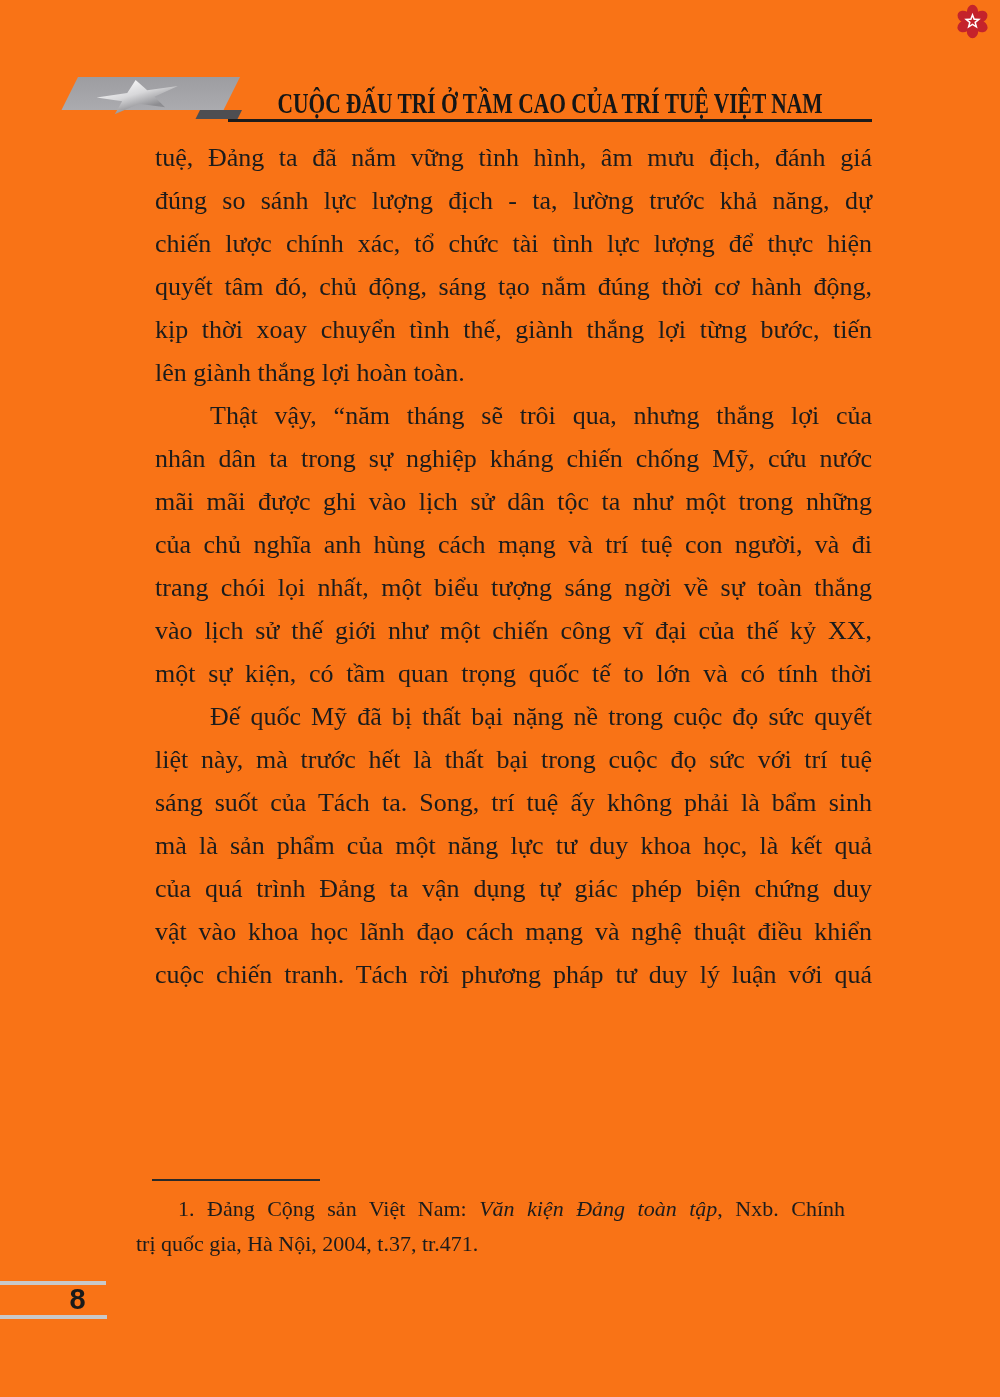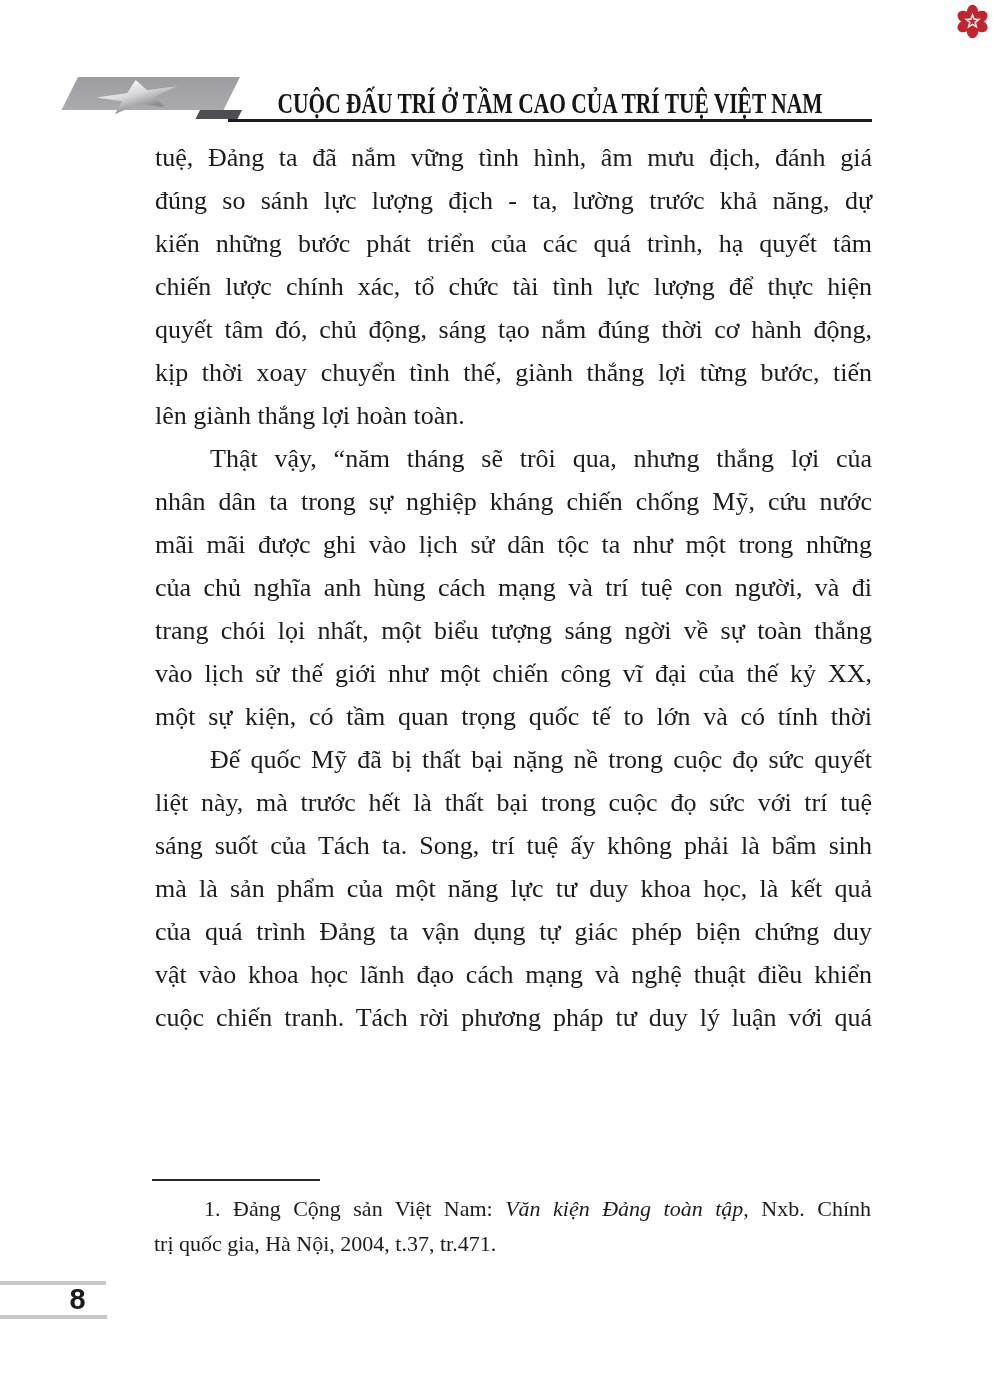--- a/index.html
+++ b/index.html
@@ -1,18 +1,18 @@
 <!DOCTYPE html>
 <html><head>
 <meta charset="utf-8">
 <style>
   html,body { margin:0; padding:0; background:#e8e8e8; }
   .page {
     position:relative; width:1000px; height:1397px; margin:0 auto;
-    background:#ffffff; overflow:hidden;
+    background:#f97316; overflow:hidden;
     font-family:"Liberation Serif","DejaVu Serif",serif; color:#1c1c1c;
   }
   
   .banner {
     position:absolute; left:78px; top:77px; width:162px; height:33px;
     background:linear-gradient(180deg,#9d9da1 0%,#ababaf 100%);
     transform:skewX(-26.5deg); transform-origin:0 0;
   }
   .banner-star { position:absolute; left:92px; top:79px; }
   .banner-tail {
@@ -34,28 +34,28 @@
   .body-line {
     width:717px; height:43px; line-height:43px; font-size:26px;
     text-align:justify; text-align-last:justify;
     box-sizing:border-box; white-space:nowrap;margin-left:12px;
   }
   .body-line.ind  { padding-left:55px; }
   .body-line.last { text-align-last:left; }
   sup.fn-ref { font-size:0.62em; line-height:0; vertical-align:super; }
   
   .footnote-rule { position:absolute; left:152px; top:1179px; width:168px; height:2px; background:#2a2a2a; }
-  .footnote { position:absolute; left:154px; top:1191px; width:717px; }
+  .footnote { position:absolute; left:128px; top:1191px; width:717px; }
   .fn-line {
     width:717px; height:35px; line-height:35px; font-size:22px;
     text-align:justify; text-align-last:justify;
     box-sizing:border-box; white-space:nowrap;
   }
   .fn-line.ind  { padding-left:50px; }
-  .fn-line.last { text-align-last:left; }
+  .fn-line.last { text-align-last:left;margin-left:8px; }
   .fn-italic { font-style:italic; }
   
   .pn-rule-top    { position:absolute; left:0; top:1281px; width:106px; height:4px; background:#c9c9c9; }
   .pn-rule-bottom { position:absolute; left:0; top:1315px; width:107px; height:4px; background:#c9c9c9; }
   .page-number {
     position:absolute; left:55px; top:1284px; width:45px; height:30px;
     line-height:30px; text-align:center;
     font-family:"Liberation Sans","DejaVu Sans",sans-serif;
     font-weight:700; font-size:29px; color:#1a1a1a;
   }
@@ -92,21 +92,20 @@
   <div class="banner-tail"></div>
 
   <div class="chapter-title">CUỘC ĐẤU TRÍ Ở TẦM CAO CỦA TRÍ TUỆ VIỆT NAM</div>
   <div class="title-rule"></div>
 
   <div class="body-text">
 
     <div>
       <div class="body-line">tuệ, Đảng ta đã nắm vững tình hình, âm mưu địch, đánh giá</div>
       <div class="body-line">đúng so sánh lực lượng địch - ta, lường trước khả năng, dự</div>
-      <div class="body-line">kiến những bước phát triển của các quá trình, hạ quyết tâm</div>
       <div class="body-line">chiến lược chính xác, tổ chức tài tình lực lượng để thực hiện</div>
       <div class="body-line">quyết tâm đó, chủ động, sáng tạo nắm đúng thời cơ hành động,</div>
       <div class="body-line">kịp thời xoay chuyển tình thế, giành thắng lợi từng bước, tiến</div>
       <div class="body-line last">lên giành thắng lợi hoàn toàn.</div>
     </div>
 
     <div>
       <div class="body-line ind">Thật vậy, “năm tháng sẽ trôi qua, nhưng thắng lợi của</div>
       <div class="body-line">nhân dân ta trong sự nghiệp kháng chiến chống Mỹ, cứu nước</div>
       <div class="body-line">mãi mãi được ghi vào lịch sử dân tộc ta như một trong những</div>

